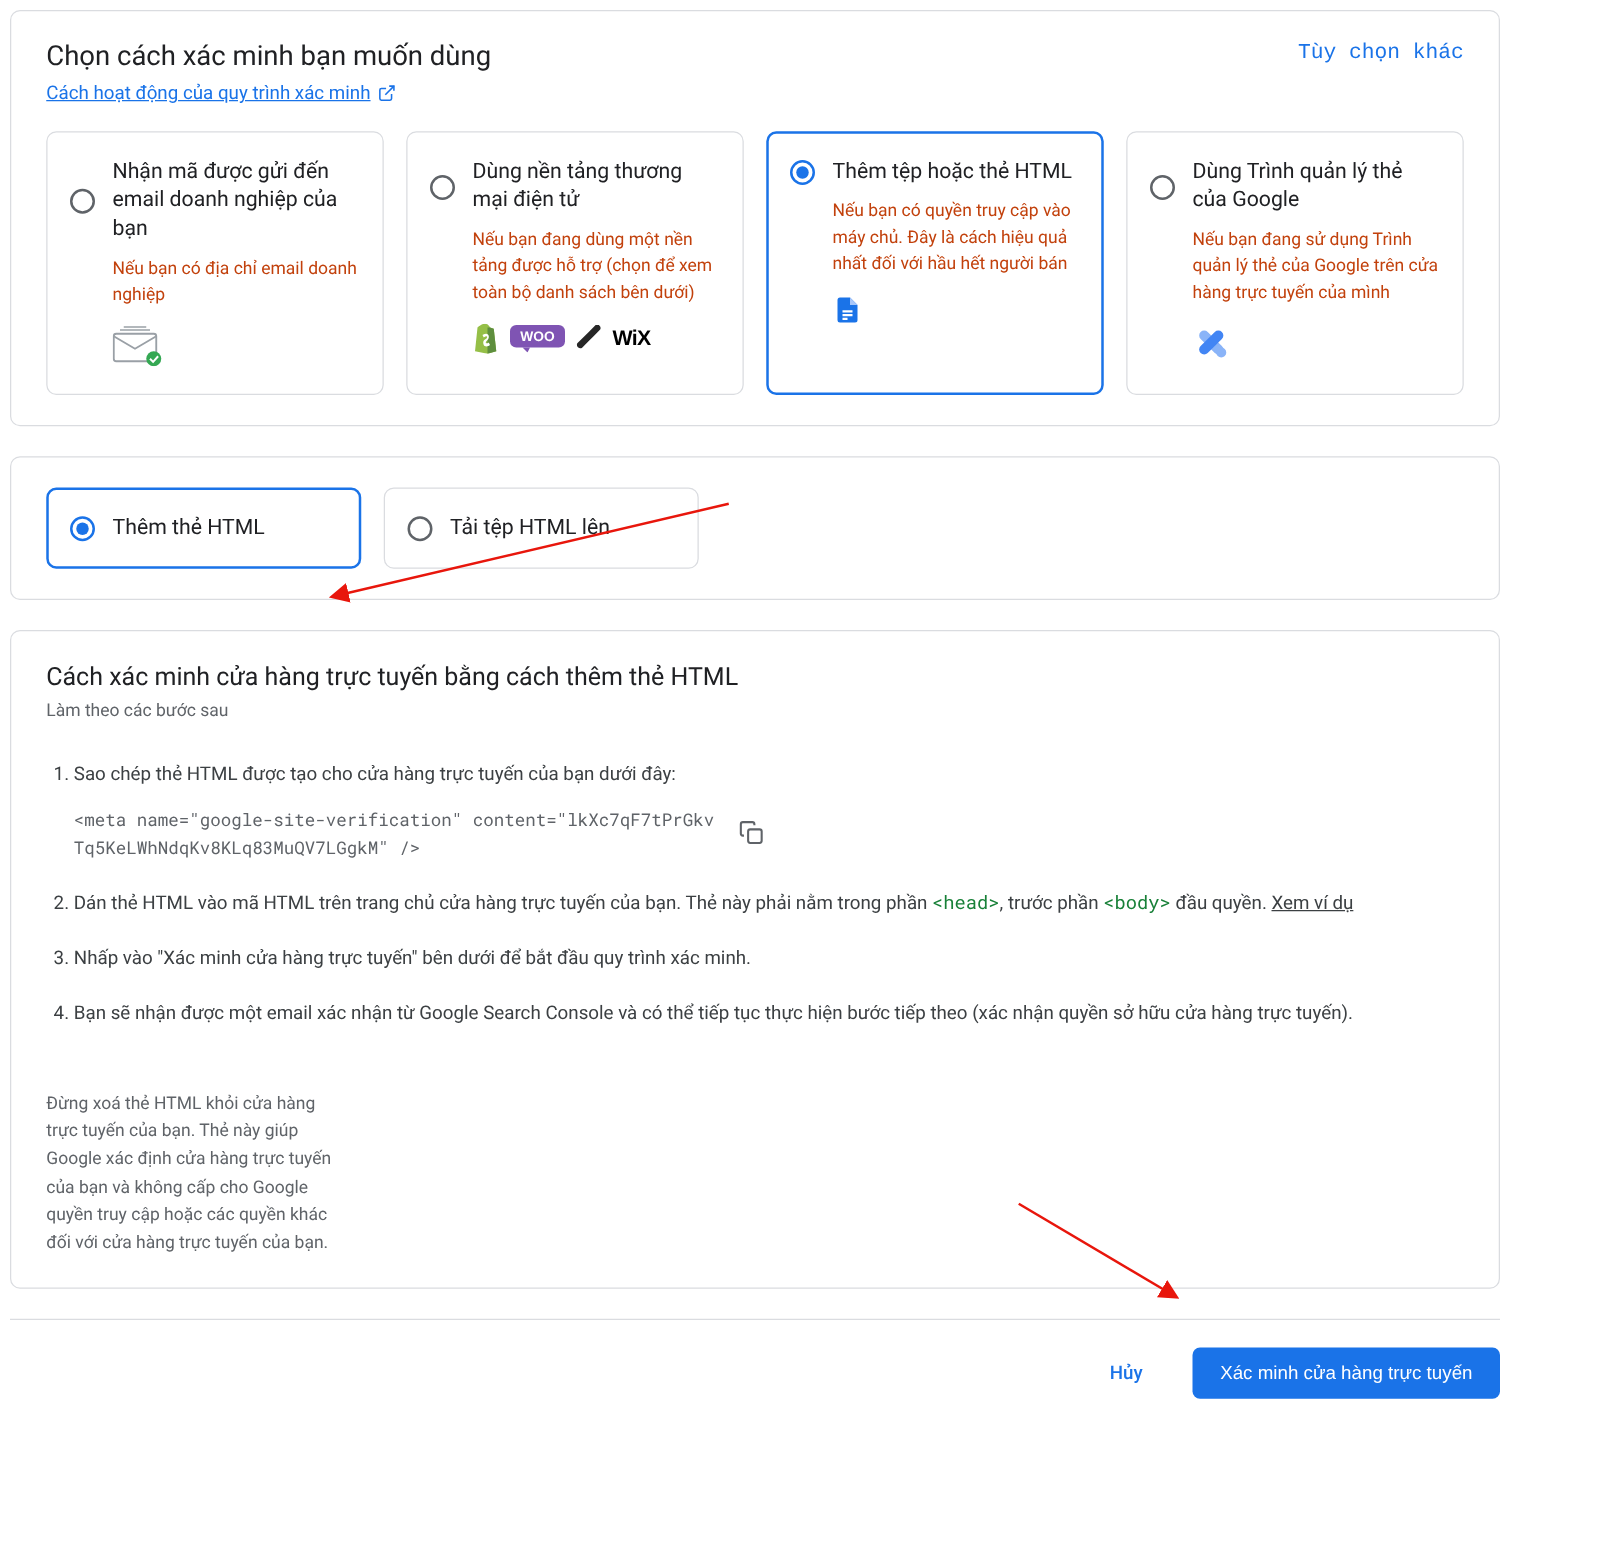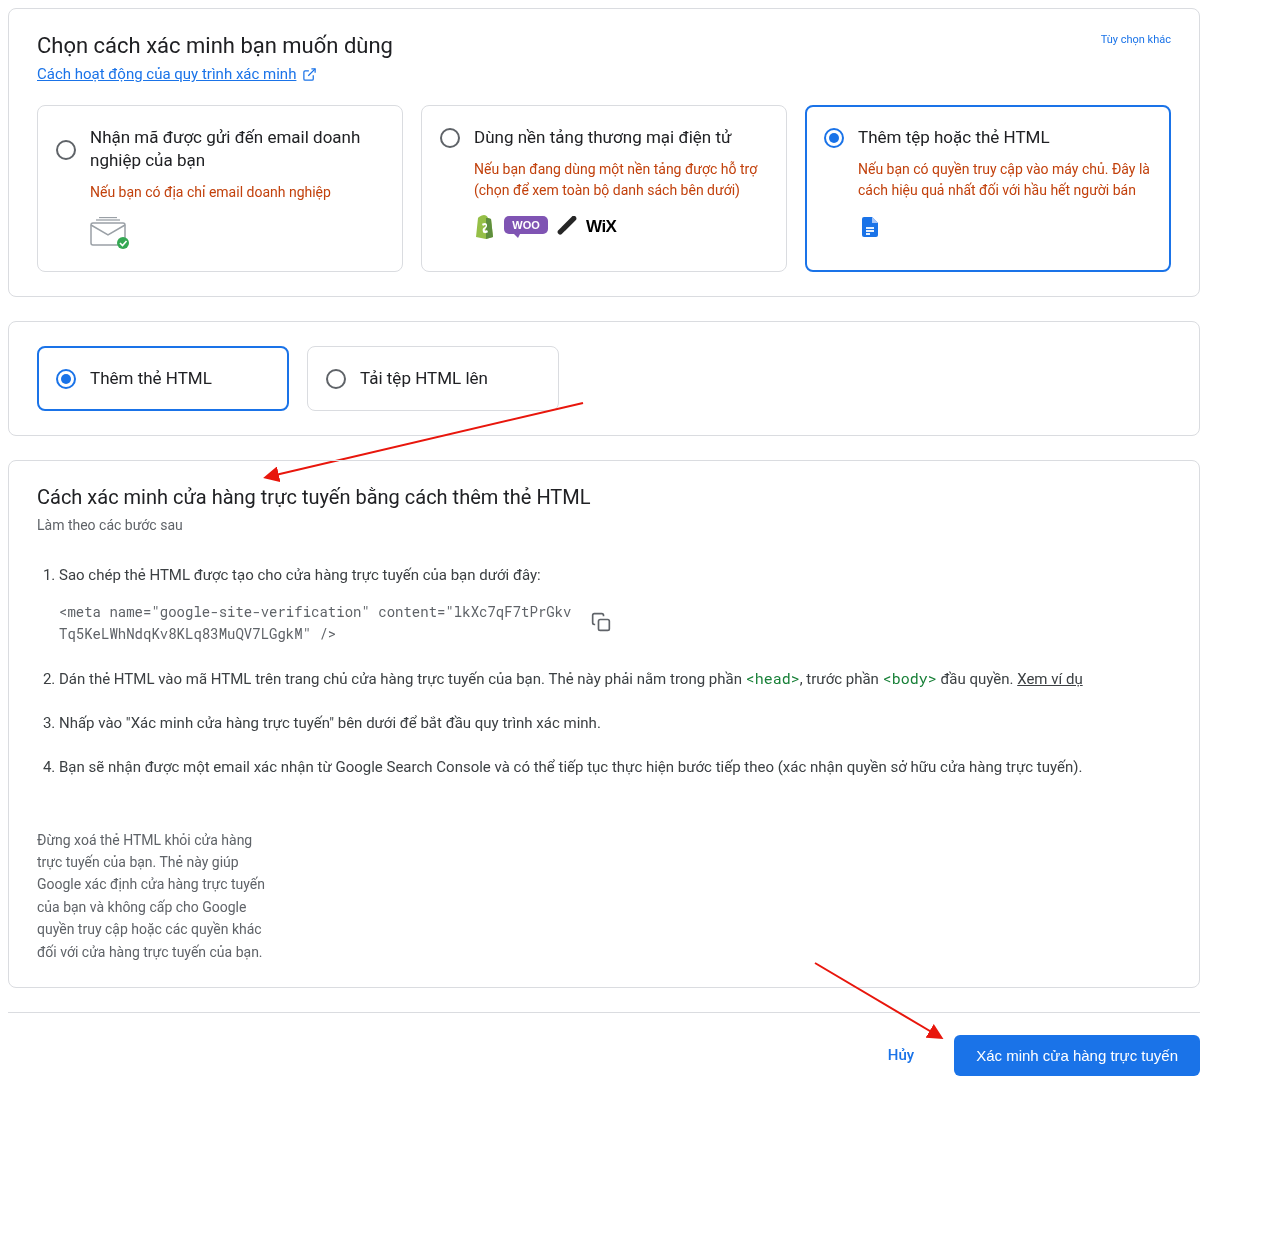--- a/index.html
+++ b/index.html
@@ -1,21 +1,21 @@
 <!DOCTYPE html>
 <html><head>
 <meta charset="utf-8">
 <style>
   * { box-sizing: border-box; margin: 0; padding: 0; }
   body { font-family: Roboto, "Segoe UI", Arial, sans-serif; background: #fff; color: #202124; padding: 8px 80px 40px 8px; width: 1280px; }
   .card { border: 1px solid #dadce0; border-radius: 8px; padding: 24px 28px; margin-bottom: 24px; }
   .card-header { display: flex; justify-content: space-between; align-items: flex-start; margin-bottom: 22px; }
   .card-title { font-size: 22px; font-weight: 400; color: #202124; margin-bottom: 6px; }
   .link-ext { color: #1a73e8; text-decoration: underline; font-size: 15px; cursor: pointer; display: inline-flex; align-items: center; gap: 6px; }
-  .other-link { color: #1a73e8; font-size: 11px; cursor: pointer; }
+  .other-link { color: #1a73e8; font-size: 17px; cursor: pointer; font-family: Liberation Mono, monospace; }
   .options-row { display: flex; gap: 18px; }
   .option-card { flex: 1; border: 1px solid #dadce0; border-radius: 8px; padding: 20px 18px 22px; cursor: pointer; }
   .option-card.selected { border: 2px solid #1a73e8; padding: 19px 17px 21px; }
   .option-head { display: flex; gap: 14px; align-items: center; margin-bottom: 10px; }
   .radio { width: 20px; height: 20px; border-radius: 50%; border: 2px solid #5f6368; flex-shrink: 0; position: relative; margin-top: 2px; }
   .radio.on { border-color: #1a73e8; }
   .radio.on::after { content: ""; position: absolute; top: 3px; left: 3px; width: 10px; height: 10px; border-radius: 50%; background: #1a73e8; }
   .option-title { font-size: 17px; color: #202124; line-height: 1.35; }
   .option-desc { font-size: 14px; color: #c2410c; line-height: 1.5; margin-left: 34px; margin-bottom: 14px; }
   .option-illust { margin-left: 34px; display: flex; align-items: center; gap: 8px; }
@@ -112,20 +112,34 @@
         <svg width="24" height="24" viewBox="0 0 24 24" fill="#1a73e8">
             <path d="M14 2H6a2 2 0 0 0-2 2v16a2 2 0 0 0 2 2h12a2 2 0 0 0 2-2V8l-6-6z"></path>
             <polyline points="14 2 14 8 20 8" fill="#a8c7fa"></polyline>
             <line x1="8" y1="13" x2="16" y2="13" stroke="#fff" stroke-width="1.8"></line>
             <line x1="8" y1="16" x2="16" y2="16" stroke="#fff" stroke-width="1.8"></line>
             <line x1="8" y1="19" x2="12" y2="19" stroke="#fff" stroke-width="1.8"></line>
           </svg>
       </div>
     </div>
 
+    <div class="option-card">
+      <div class="option-head">
+        <div class="radio"></div>
+        <div class="option-title">Dùng Trình quản lý thẻ của Google</div>
+      </div>
+      <div class="option-desc">Nếu bạn đang sử dụng Trình quản lý thẻ của Google trên cửa hàng trực tuyến của mình</div>
+      <div class="option-illust">
+        <svg width="30" height="30" viewBox="0 0 30 30">
+            <rect x="3" y="11" width="24" height="8" rx="4" transform="rotate(45 15 15)" fill="#8ab4f8"></rect>
+            <rect x="3" y="11" width="24" height="8" rx="4" transform="rotate(-45 15 15)" fill="#4285f4"></rect>
+            <circle cx="23" cy="23" r="4" fill="#8ab4f8"></circle>
+          </svg>
+      </div>
+    </div>
   </div>
 </div>
 
 <svg class="arrow-svg" style="left:255px; top:395px; width:340px; height:95px;" viewBox="0 0 340 95">
   <defs>
       <marker id="ah1" markerWidth="8" markerHeight="8" refX="6" refY="4" orient="auto">
         <polygon points="0 0, 8 4, 0 8" fill="#e8160c"></polygon>
       </marker>
     </defs>
   <line x1="328" y1="8" x2="12" y2="82" stroke="#e8160c" stroke-width="2" marker-end="url(#ah1)"></line>

